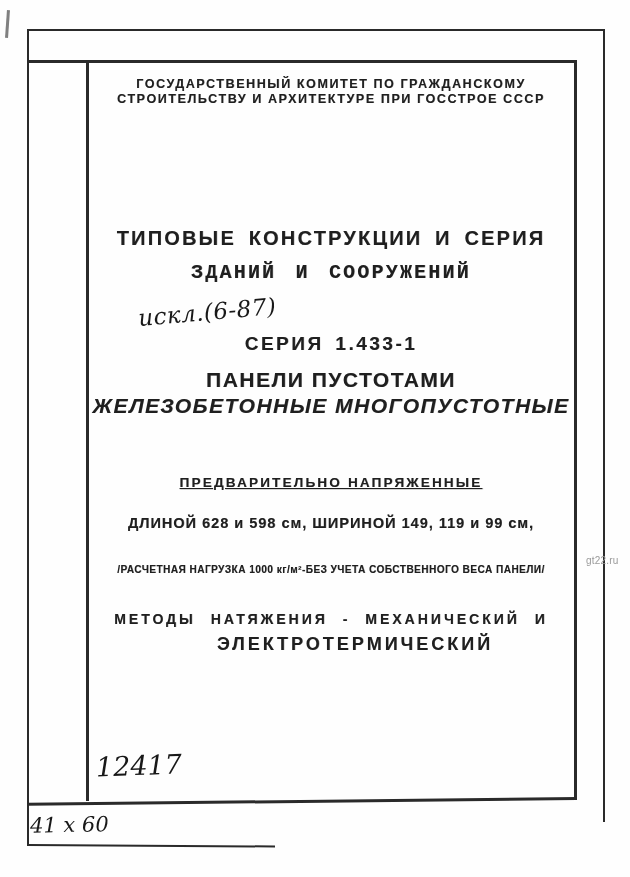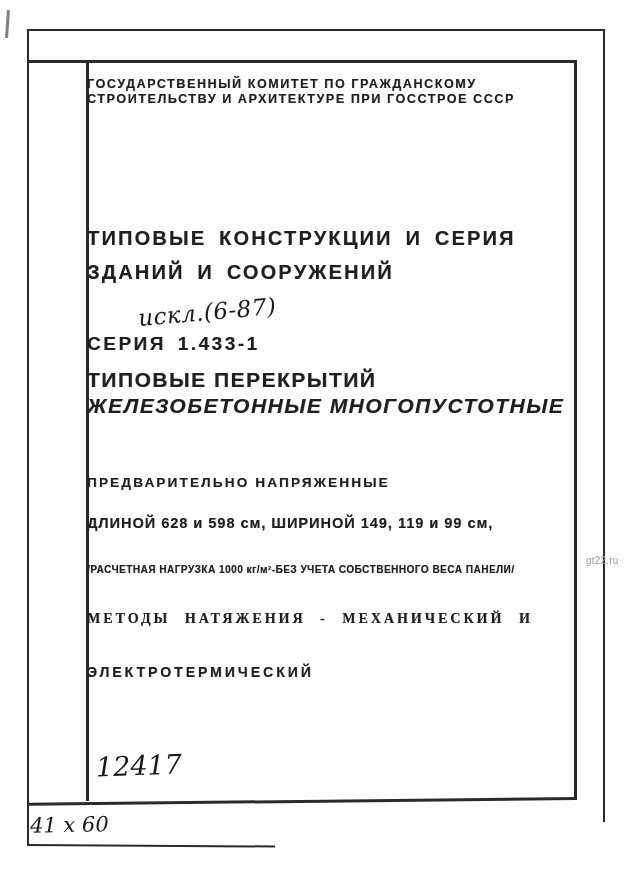--- a/index.html
+++ b/index.html
@@ -17,37 +17,37 @@
   .inner-left   { left:86px;  top:60px;  width:3px;   height:741px; }
   .inner-right  { left:574px; top:60px;  width:3px;   height:740px; }
   .inner-bottom { left:28px;  top:797px; width:549px; height:3px;
                   transform-origin:100% 50%; transform:rotate(-0.6deg); }
   .bottom-rule  { left:29px;  top:844px; width:246px; height:2px;
                   transform-origin:0 50%; transform:rotate(0.35deg); }
   .artifact     { left:6px; top:10px; width:3px; height:28px; background:#555;
                   transform:rotate(4deg); opacity:.75; }
   
   .content { position:absolute; left:87px; top:0; width:488px; height:877px; }
-  .t { position:absolute; width:100%; text-align:left; color:#1f1f1f;
+  .t { position:absolute; width:100%; text-align:center; color:#1f1f1f;
        font-weight:bold; white-space:nowrap;
        text-shadow:0.4px 0.4px 0.3px rgba(25,25,25,0.45); }
   .org      { top:77px;  font-size:12.5px; line-height:15px; letter-spacing:1.6px; }
   .title1   { top:227px; font-size:20px; letter-spacing:2.2px; word-spacing:5px; }
-  .title2   { top:261px; font-size:20px; letter-spacing:2.2px; word-spacing:5px; }
+  .title2   { top:261px; font-size:20px; letter-spacing:2.2px; word-spacing:5px;font-family:Liberation Mono, monospace; }
   .series   { top:333px; font-size:19px; letter-spacing:2.5px; word-spacing:4px; }
   .subject1 { top:368px; font-size:21px; letter-spacing:1.5px; }
   .subject2 { top:394px; font-size:21px; letter-spacing:1.5px;font-style:italic; }
   .issue    { top:441px; font-size:17px; letter-spacing:3px; }
-  .spec1    { top:475px; font-size:13.5px; letter-spacing:2.2px; }
+  .spec1    { top:475px; font-size:13.5px; letter-spacing:2.2px;text-decoration:underline; }
   .spec2    { top:496px; font-size:13.5px; letter-spacing:2.2px; }
   .spec3    { top:515px; font-size:14.5px; letter-spacing:1px; }
   .spec4    { top:540px; font-size:13.5px; letter-spacing:1.4px; }
   .spec5    { top:564px; font-size:10px;  letter-spacing:0.5px; }
-  .methods1 { top:611px; font-size:14px; letter-spacing:3px; word-spacing:8px;font-family:Liberation Serif, serif; }
-  .methods2 { top:664px; font-size:14px; letter-spacing:3px; }
+  .methods1 { top:611px; font-size:14px; letter-spacing:3px; word-spacing:8px; }
+  .methods2 { top:634px; font-size:18px; letter-spacing:3px;padding-left:24px; }
   .class-num { text-decoration:underline overline; text-underline-offset:2px; }
   
   .hw { position:absolute; color:#181818; font-family:"DejaVu Serif", serif;
         font-style:italic; font-weight:normal; white-space:nowrap; }
   .note { left:138px; top:299px; font-size:23px; transform:rotate(-5deg);
           letter-spacing:0.5px; }
   .inv  { left:96px;  top:750px; font-size:27px; transform:rotate(-2deg); }
   .fmt  { left:30px;  top:813px; font-size:21px; transform:rotate(-1deg); }
   
   .watermark { position:absolute; left:586px; top:555px; font-size:10px;
@@ -72,21 +72,21 @@
     <div class="t org">
       <div>ГОСУДАРСТВЕННЫЙ КОМИТЕТ ПО ГРАЖДАНСКОМУ</div>
       <div>СТРОИТЕЛЬСТВУ И АРХИТЕКТУРЕ ПРИ ГОССТРОЕ СССР</div>
     </div>
 
     <div class="t title1">ТИПОВЫЕ КОНСТРУКЦИИ И СЕРИЯ</div>
     <div class="t title2">ЗДАНИЙ И СООРУЖЕНИЙ</div>
 
     <div class="t series">СЕРИЯ 1.433-1</div>
 
-    <div class="t subject1">ТИПОВЫЕ ПЕРЕКРЫТИЙ</div>
+    <div class="t subject1">ПАНЕЛИ ПУСТОТАМИ</div>
     <div class="t subject2">ЖЕЛЕЗОБЕТОННЫЕ МНОГОПУСТОТНЫЕ</div>
 
 
     <div class="t spec1">ПРЕДВАРИТЕЛЬНО НАПРЯЖЕННЫЕ</div>
     <div class="t spec3">ДЛИНОЙ 628 и 598 см, ШИРИНОЙ 149, 119 и 99 см,</div>
     <div class="t spec5">/РАСЧЕТНАЯ НАГРУЗКА 1000 кг/м²-БЕЗ УЧЕТА СОБСТВЕННОГО ВЕСА ПАНЕЛИ/</div>
 
     <div class="t methods1">МЕТОДЫ НАТЯЖЕНИЯ - МЕХАНИЧЕСКИЙ И</div>
     <div class="t methods2">ЭЛЕКТРОТЕРМИЧЕСКИЙ</div>
   </div>

